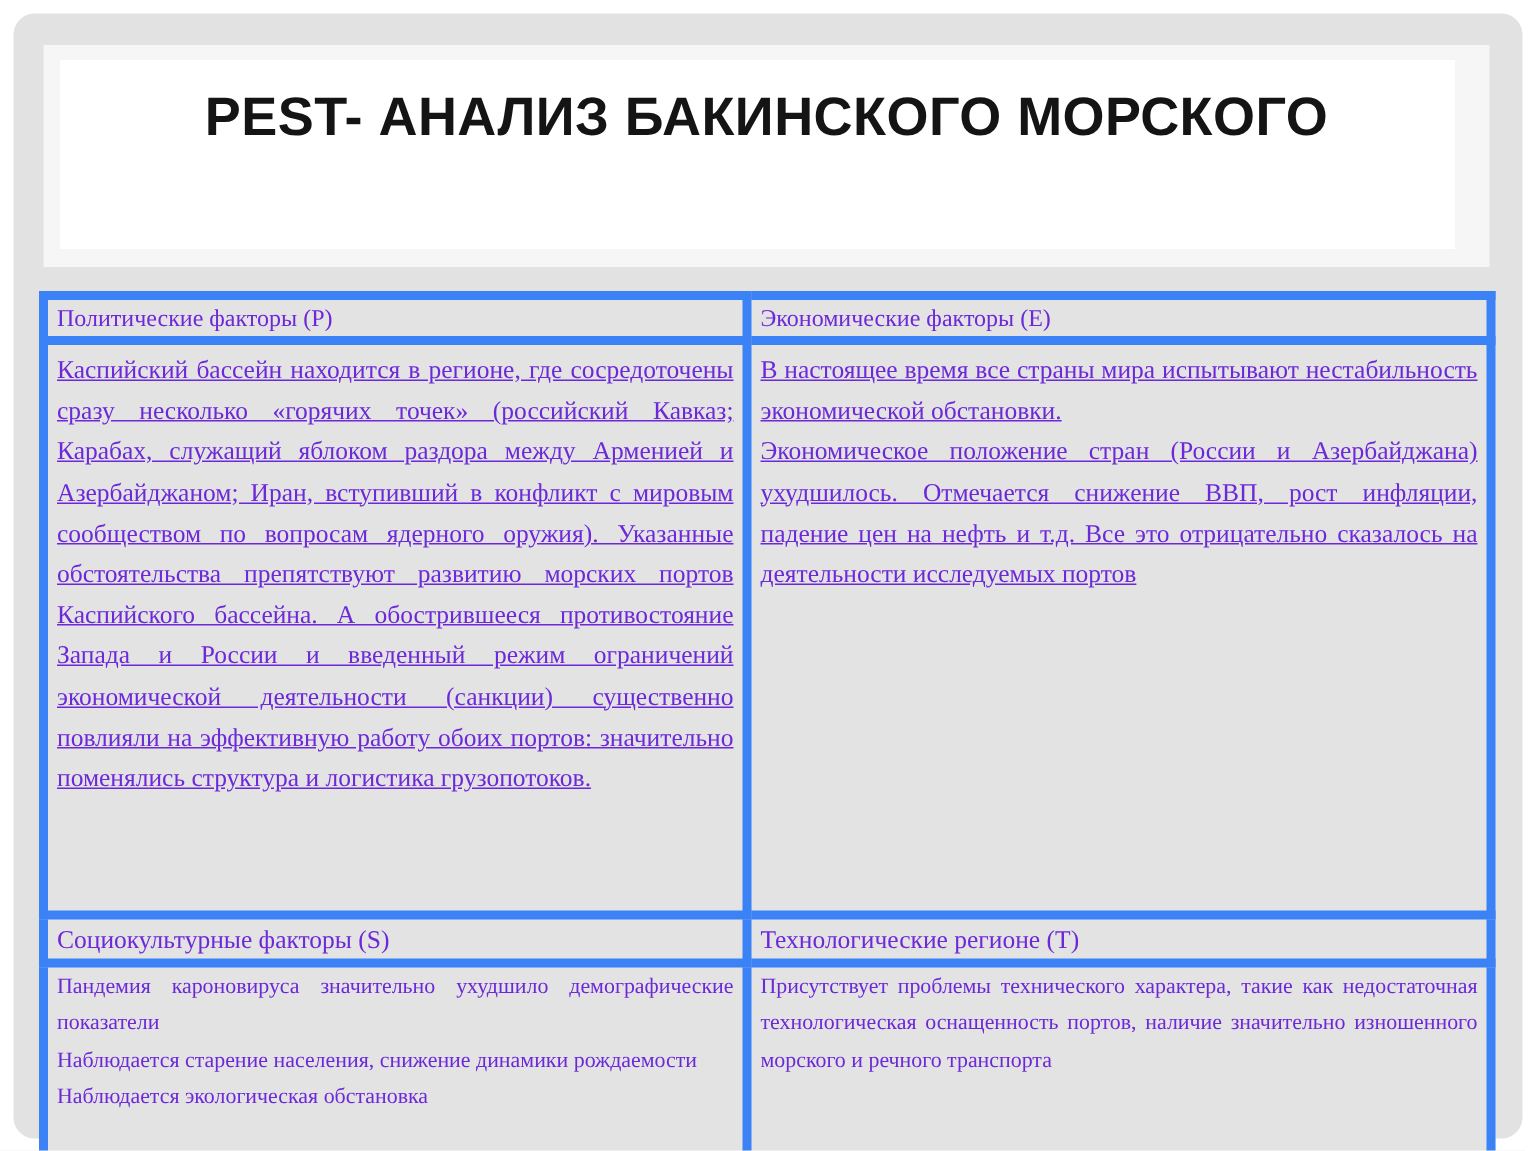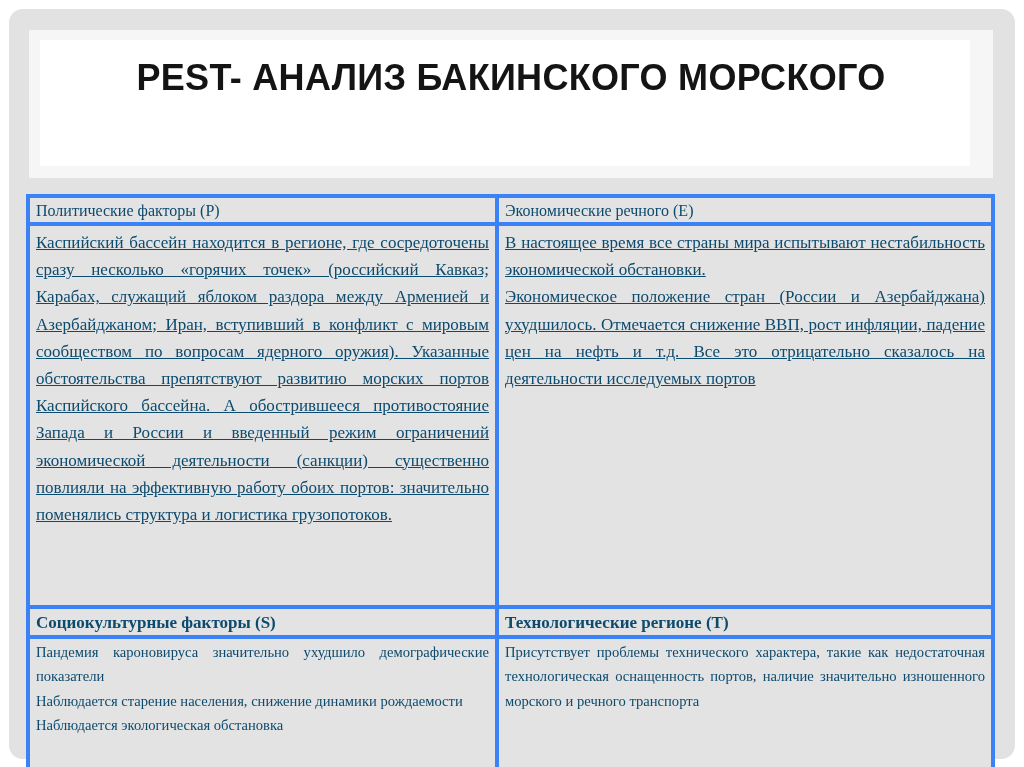--- a/index.html
+++ b/index.html
@@ -28,29 +28,29 @@
   }
   .title-text span { display: block; }
 
   .pest-table {
     position: absolute; left: 26px; top: 194px; width: 965px; height: 564px;
     border-collapse: collapse; table-layout: fixed;
     background: #e3e3e3;
     border: 2px solid #1a1a1a;
   }
   .pest-table td {
-    border: 4px solid #3b82f6; vertical-align: top;
+    border: 6px solid #3b82f6; vertical-align: top;
     font-family: "Liberation Serif", "DejaVu Serif", serif;
-    color: #0c4a6e;
+    color: #6d28d9;
   }
   .pest-table col.c1 { width: 469px; }
   .pest-table col.c2 { width: 496px; }
 
   .hdr td { height: 27px; font-size: 16px; line-height: 22px; padding: 2px 6px 0 6px; }
-  .hdr2 td { height: 28px; font-size: 17px; line-height: 24px; padding: 2px 6px 0 6px; font-weight: bold; }
+  .hdr2 td { height: 28px; font-size: 17px; line-height: 24px; padding: 2px 6px 0 6px; }
 
   .body1 td { height: 383px; font-size: 17px; line-height: 27.2px; padding: 3px 6px 0 6px; text-align: justify; text-decoration: underline; }
   .body2 td { height: 132px; font-size: 14.6px; line-height: 24.4px; padding: 1px 6px 0 6px; text-align: justify; }
 
   .para { display: block; text-align: justify; text-align-last: left; }
 </style>
 </head>
 <body>
 
 <div class="slide-frame"></div>
@@ -62,21 +62,21 @@
 </h1>
 
 <table class="pest-table">
   <colgroup>
       <col class="c1">
       <col class="c2">
     </colgroup>
   <tbody>
       <tr class="hdr">
     <td>Политические факторы (P)</td>
-    <td>Экономические речного (E)</td>
+    <td>Экономические факторы (E)</td>
   </tr>
   <tr class="body1">
     <td>
       <span class="para">Каспийский бассейн находится в регионе, где сосредоточены сразу несколько «горячих точек» (российский Кавказ; Карабах, служащий яблоком раздора между Арменией и Азербайджаном; Иран, вступивший в конфликт с мировым сообществом по вопросам ядерного оружия). Указанные обстоятельства препятствуют развитию морских портов Каспийского бассейна. А обострившееся противостояние Запада и России и введенный режим ограничений экономической деятельности (санкции) существенно повлияли на эффективную работу обоих портов: значительно поменялись структура и логистика грузопотоков.</span>
     </td>
     <td>
       <span class="para">В настоящее время все страны мира испытывают нестабильность экономической обстановки.</span>
       <span class="para">Экономическое положение стран (России и Азербайджана) ухудшилось. Отмечается снижение ВВП, рост инфляции, падение цен на нефть и т.д. Все это отрицательно сказалось на деятельности исследуемых портов</span>
     </td>
   </tr>

